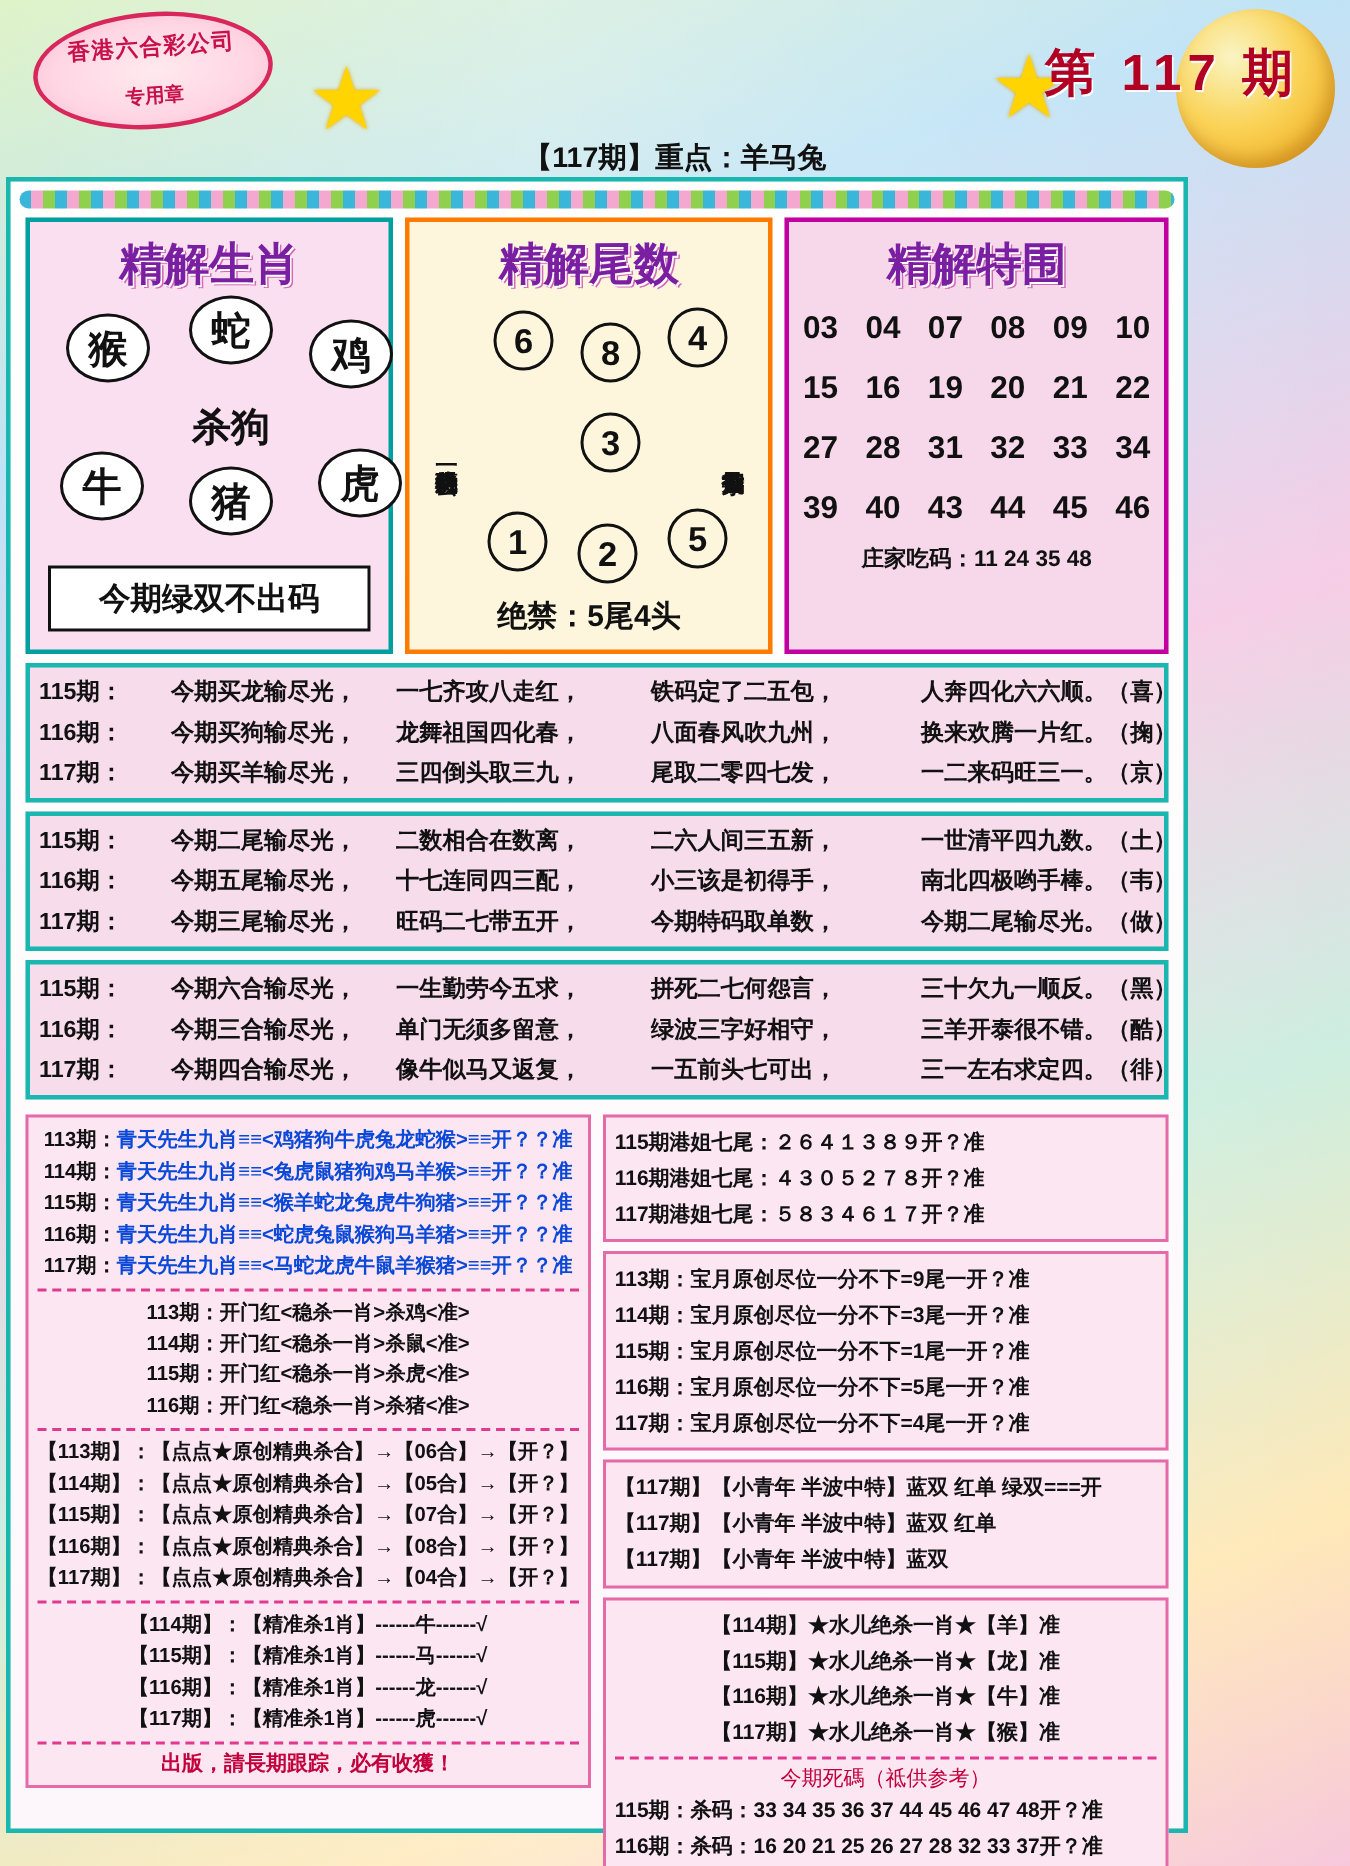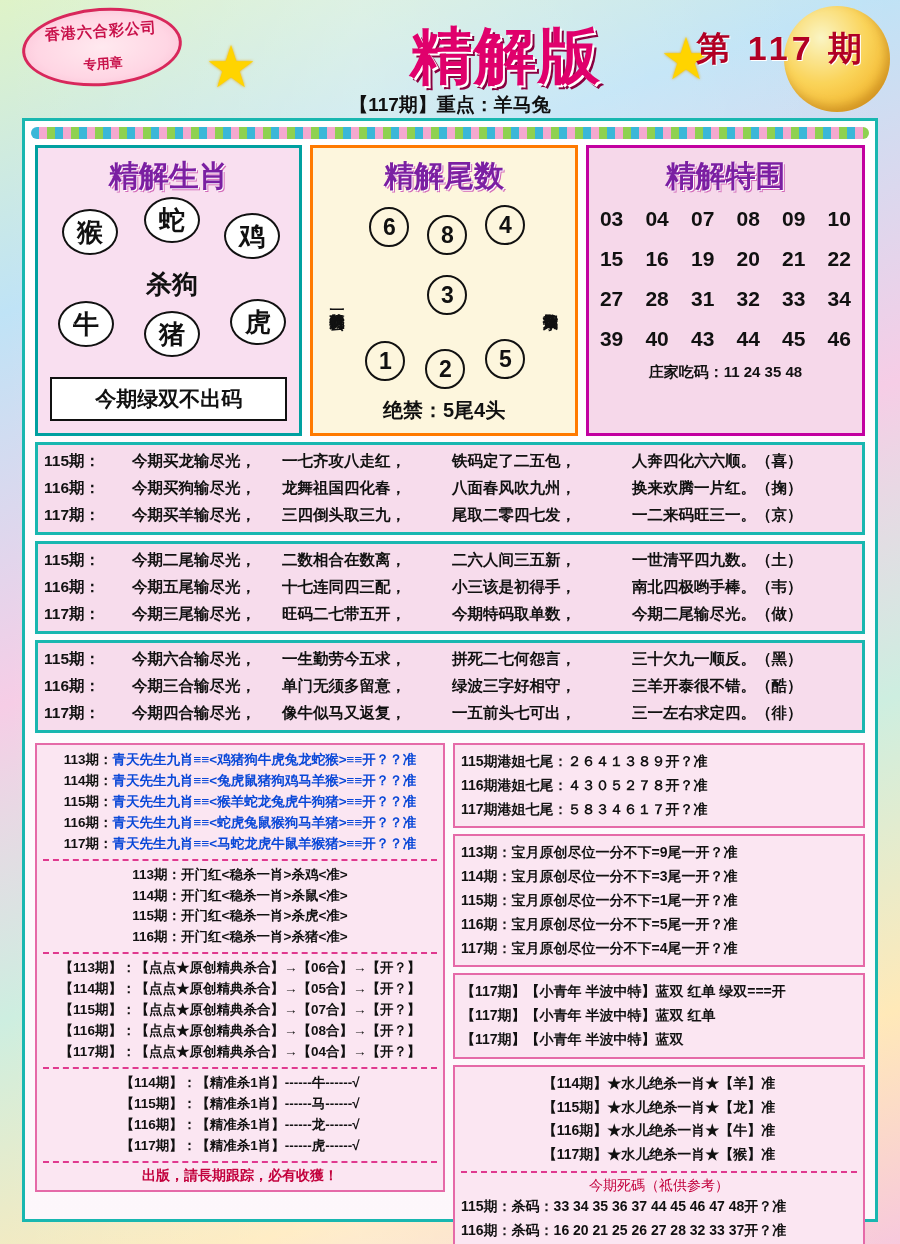--- a/index.html
+++ b/index.html
@@ -52,21 +52,21 @@
     background: radial-gradient(circle at 35% 30%, #fff7c0 0%, #ffd34d 45%, #f0a000 100%);
     box-shadow: inset -4px -6px 10px rgba(160,90,0,.4);
     opacity:.92;
   }
   .subtitle {
     position:absolute; left:0; right:0; top:92px; text-align:center;
     font-size:19px; font-weight:bold; color:#111;
   }
   
   .frame {
-    position:absolute; left:22px; top:118px; width:856px; height:1104px;
+    position:absolute; left:4px; top:118px; width:788px; height:1104px;
     border:3px solid #19b7b0;
     background: linear-gradient(180deg,#ffffff 0%, #fdf7fb 100%);
     padding:6px;
   }
   .wave {
     height:12px; width:100%;
     background: repeating-linear-gradient(90deg,#3ab7d8 0 8px, #f4a8cf 8px 16px, #8fd14f 16px 24px);
     border-radius:6px; margin-bottom:6px;
   }
   
@@ -156,21 +156,20 @@
 
 <div class="page">
 
   <div class="header">
     <div class="stamp">
       <div class="s1">香港六合彩公司</div>
       <div class="s2">专用章</div>
     </div>
     <div class="bigstar" style="left:205px; top:38px;">★</div>
     <div class="bigstar" style="left:660px; top:30px;">★</div>
-    <div class="title-main">精解版</div>
     <div class="ball"></div>
     <div class="issue-badge">第 117 期</div>
     <div class="subtitle">【117期】重点：羊马兔</div>
   </div>
 
   <div class="frame">
     <div class="wave"></div>
 
     <div class="top3">
 

